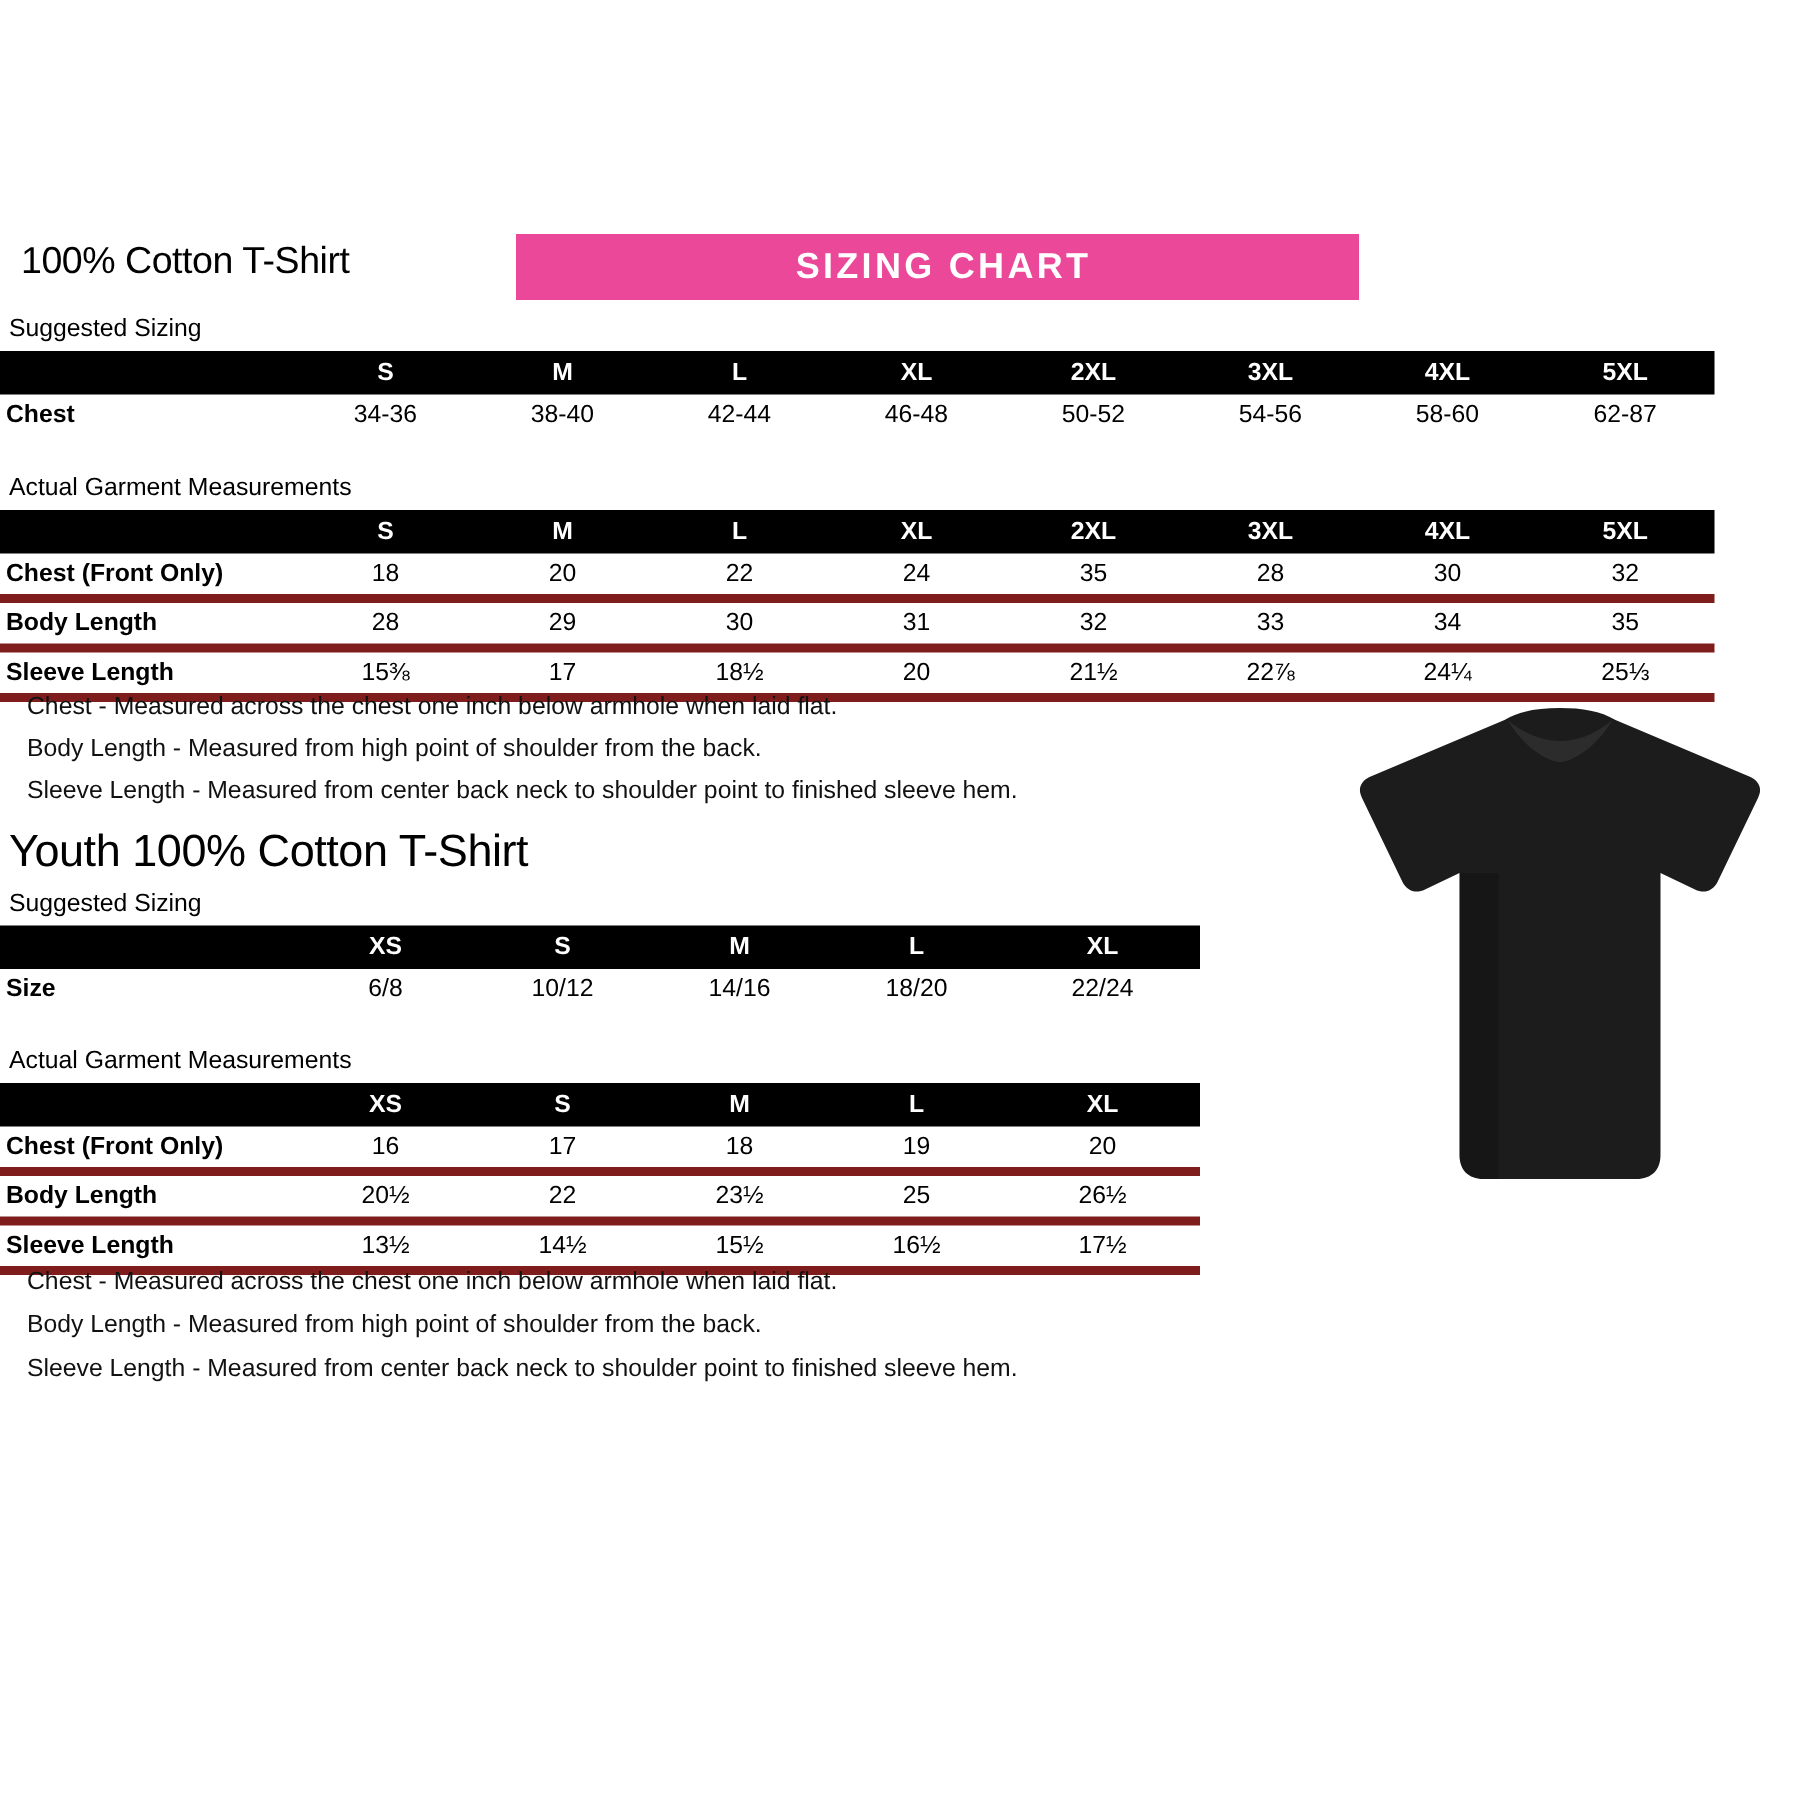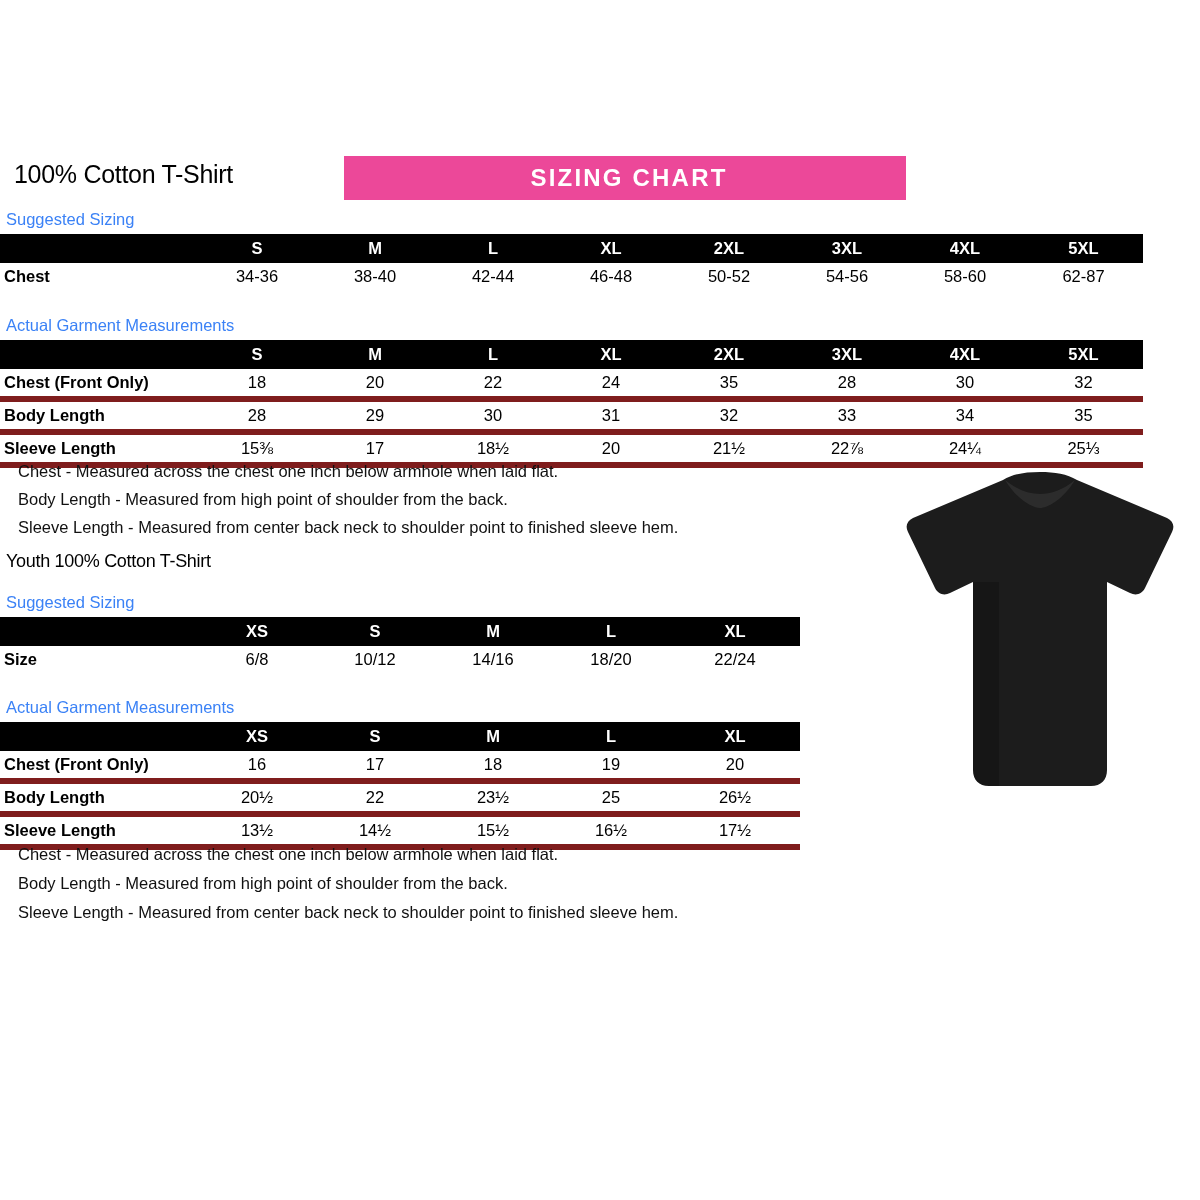--- a/index.html
+++ b/index.html
@@ -53,21 +53,21 @@
     font-size: 24px;
     letter-spacing: 2.2px;
     text-align: center;
     line-height: 44px;
     padding-left: 8px;
   }
 
   .sub-label {
     position: absolute;
     font-size: 16.5px;
-    color: #3b82f6;
+    color: #000000;
     white-space: nowrap;
   }
 
   
   table.sz {
     position: absolute;
     border-collapse: collapse;
     table-layout: fixed;
   }
   table.sz td, table.sz th {
@@ -104,21 +104,21 @@
   .note {
     position: absolute;
     font-size: 16.5px;
     color: #111;
     white-space: nowrap;
     text-align: right;
   }
 
   .title-youth {
     position: absolute;
-    font-size: 18px;
+    font-size: 30px;
     letter-spacing: -0.3px;
     white-space: nowrap;
   }
 
   
   .tee-wrap {
     position: absolute;
     left: 895px;
     top: 470px;
     width: 290px;

